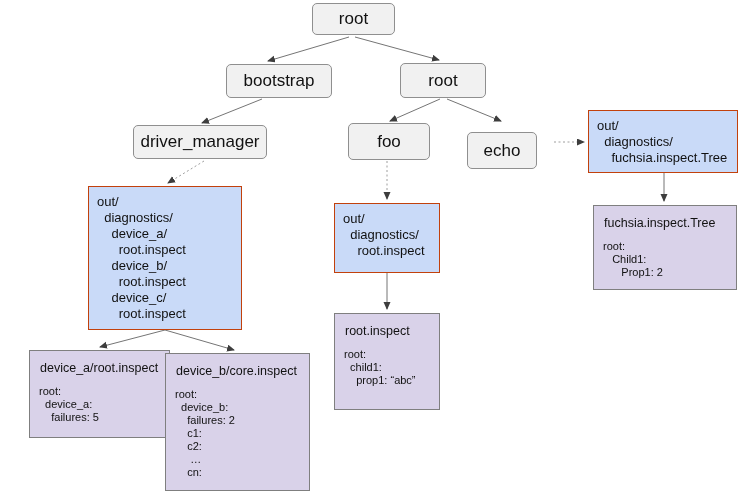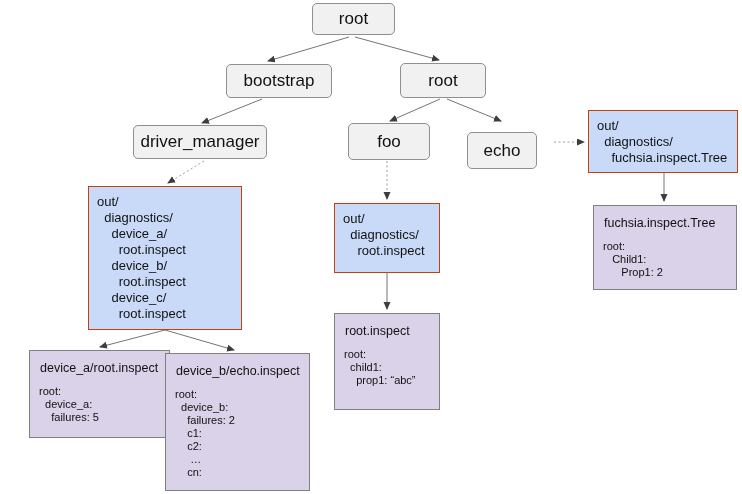--- a/index.html
+++ b/index.html
@@ -75,21 +75,21 @@
     fuchsia.inspect.Tree</div>
 
   <div class="insbox" style="left:2px; top:350px; width:141px; height:88px;margin-left:27px;">
     <div class="title">device_a/root.inspect</div>
     <div class="body">root:
   device_a:
     failures: 5</div>
   </div>
 
   <div class="insbox" style="left:165px; top:353px; width:145px; height:138px;">
-    <div class="title">device_b/echo.inspect</div>
+    <div class="title">device_b/core.inspect</div>
     <div class="body">root:
   device_b:
     failures: 2
     c1:
     c2:
      …
     cn:</div>
   </div>
 
   <div class="insbox" style="left:334px; top:313px; width:106px; height:97px;">

